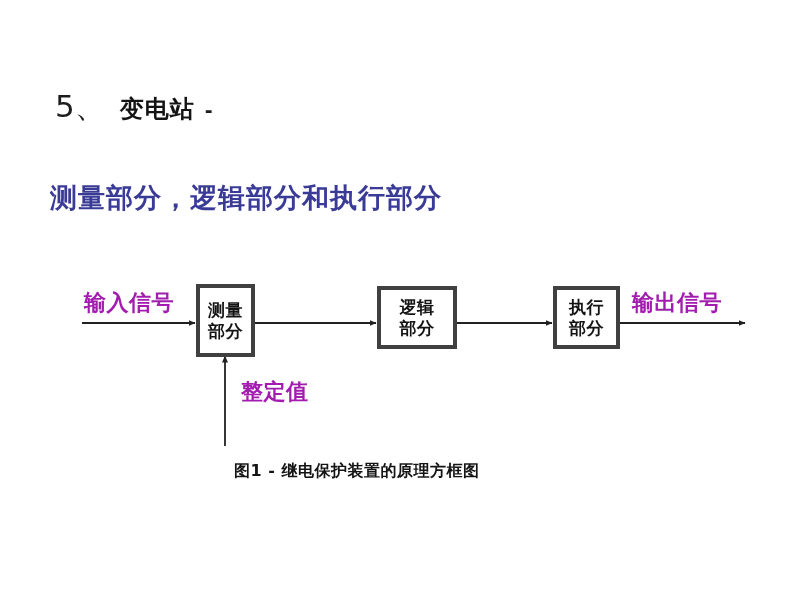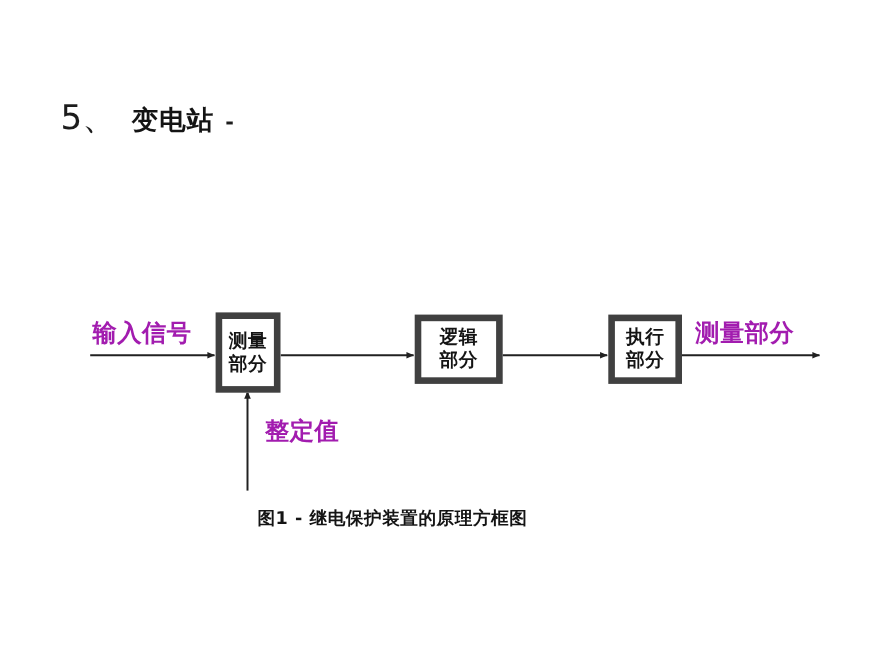--- a/index.html
+++ b/index.html
@@ -71,21 +71,21 @@
   #diagram {
     position: absolute;
     left: 0;
     top: 0;
     width: 800px;
     height: 599px;
   }
   .blk {
     position: absolute;
     box-sizing: border-box;
-    border: 6px solid #404040;
+    border: 4px solid #404040;
     background: #ffffff;
     display: flex;
     flex-direction: column;
     align-items: center;
     justify-content: center;
     font-size: 17px;
     font-weight: 700;
     color: #141414;
     line-height: 1.22;
     letter-spacing: 0.5px;
@@ -134,20 +134,21 @@
 <body>
 
 <div id="slide">
 
   <div id="title-row">
     <span id="title-number">5、</span>
     <span id="title-main">变电站</span>
     <span id="title-dash">-</span>
   </div>
 
+  <div id="subtitle">测量部分，逻辑部分和执行部分</div>
 
   <svg id="diagram" viewBox="0 0 800 599" xmlns="http://www.w3.org/2000/svg">
     <defs>
       <marker id="arrowhead" markerWidth="7" markerHeight="6" refX="6.5" refY="3" orient="auto" markerUnits="userSpaceOnUse">
         <path d="M0,0 L7,3 L0,6 z" fill="#212121"></path>
       </marker>
     </defs>
 
     <line x1="82" y1="323" x2="195" y2="323" stroke="#212121" stroke-width="1.8" marker-end="url(#arrowhead)"></line>
 
@@ -167,19 +168,19 @@
   <div class="blk" id="blk-logic">
     <span>逻辑</span>
     <span>部分</span>
   </div>
   <div class="blk" id="blk-exec">
     <span>执行</span>
     <span>部分</span>
   </div>
 
   <div class="edge-label" id="lbl-input">输入信号</div>
-  <div class="edge-label" id="lbl-output">测量部分</div>
+  <div class="edge-label" id="lbl-output">输出信号</div>
   <div class="edge-label" id="lbl-setval">整定值</div>
 
   <div id="fig-caption">图1 - 继电保护装置的原理方框图</div>
 
 
 </div>
 
 </body></html>

